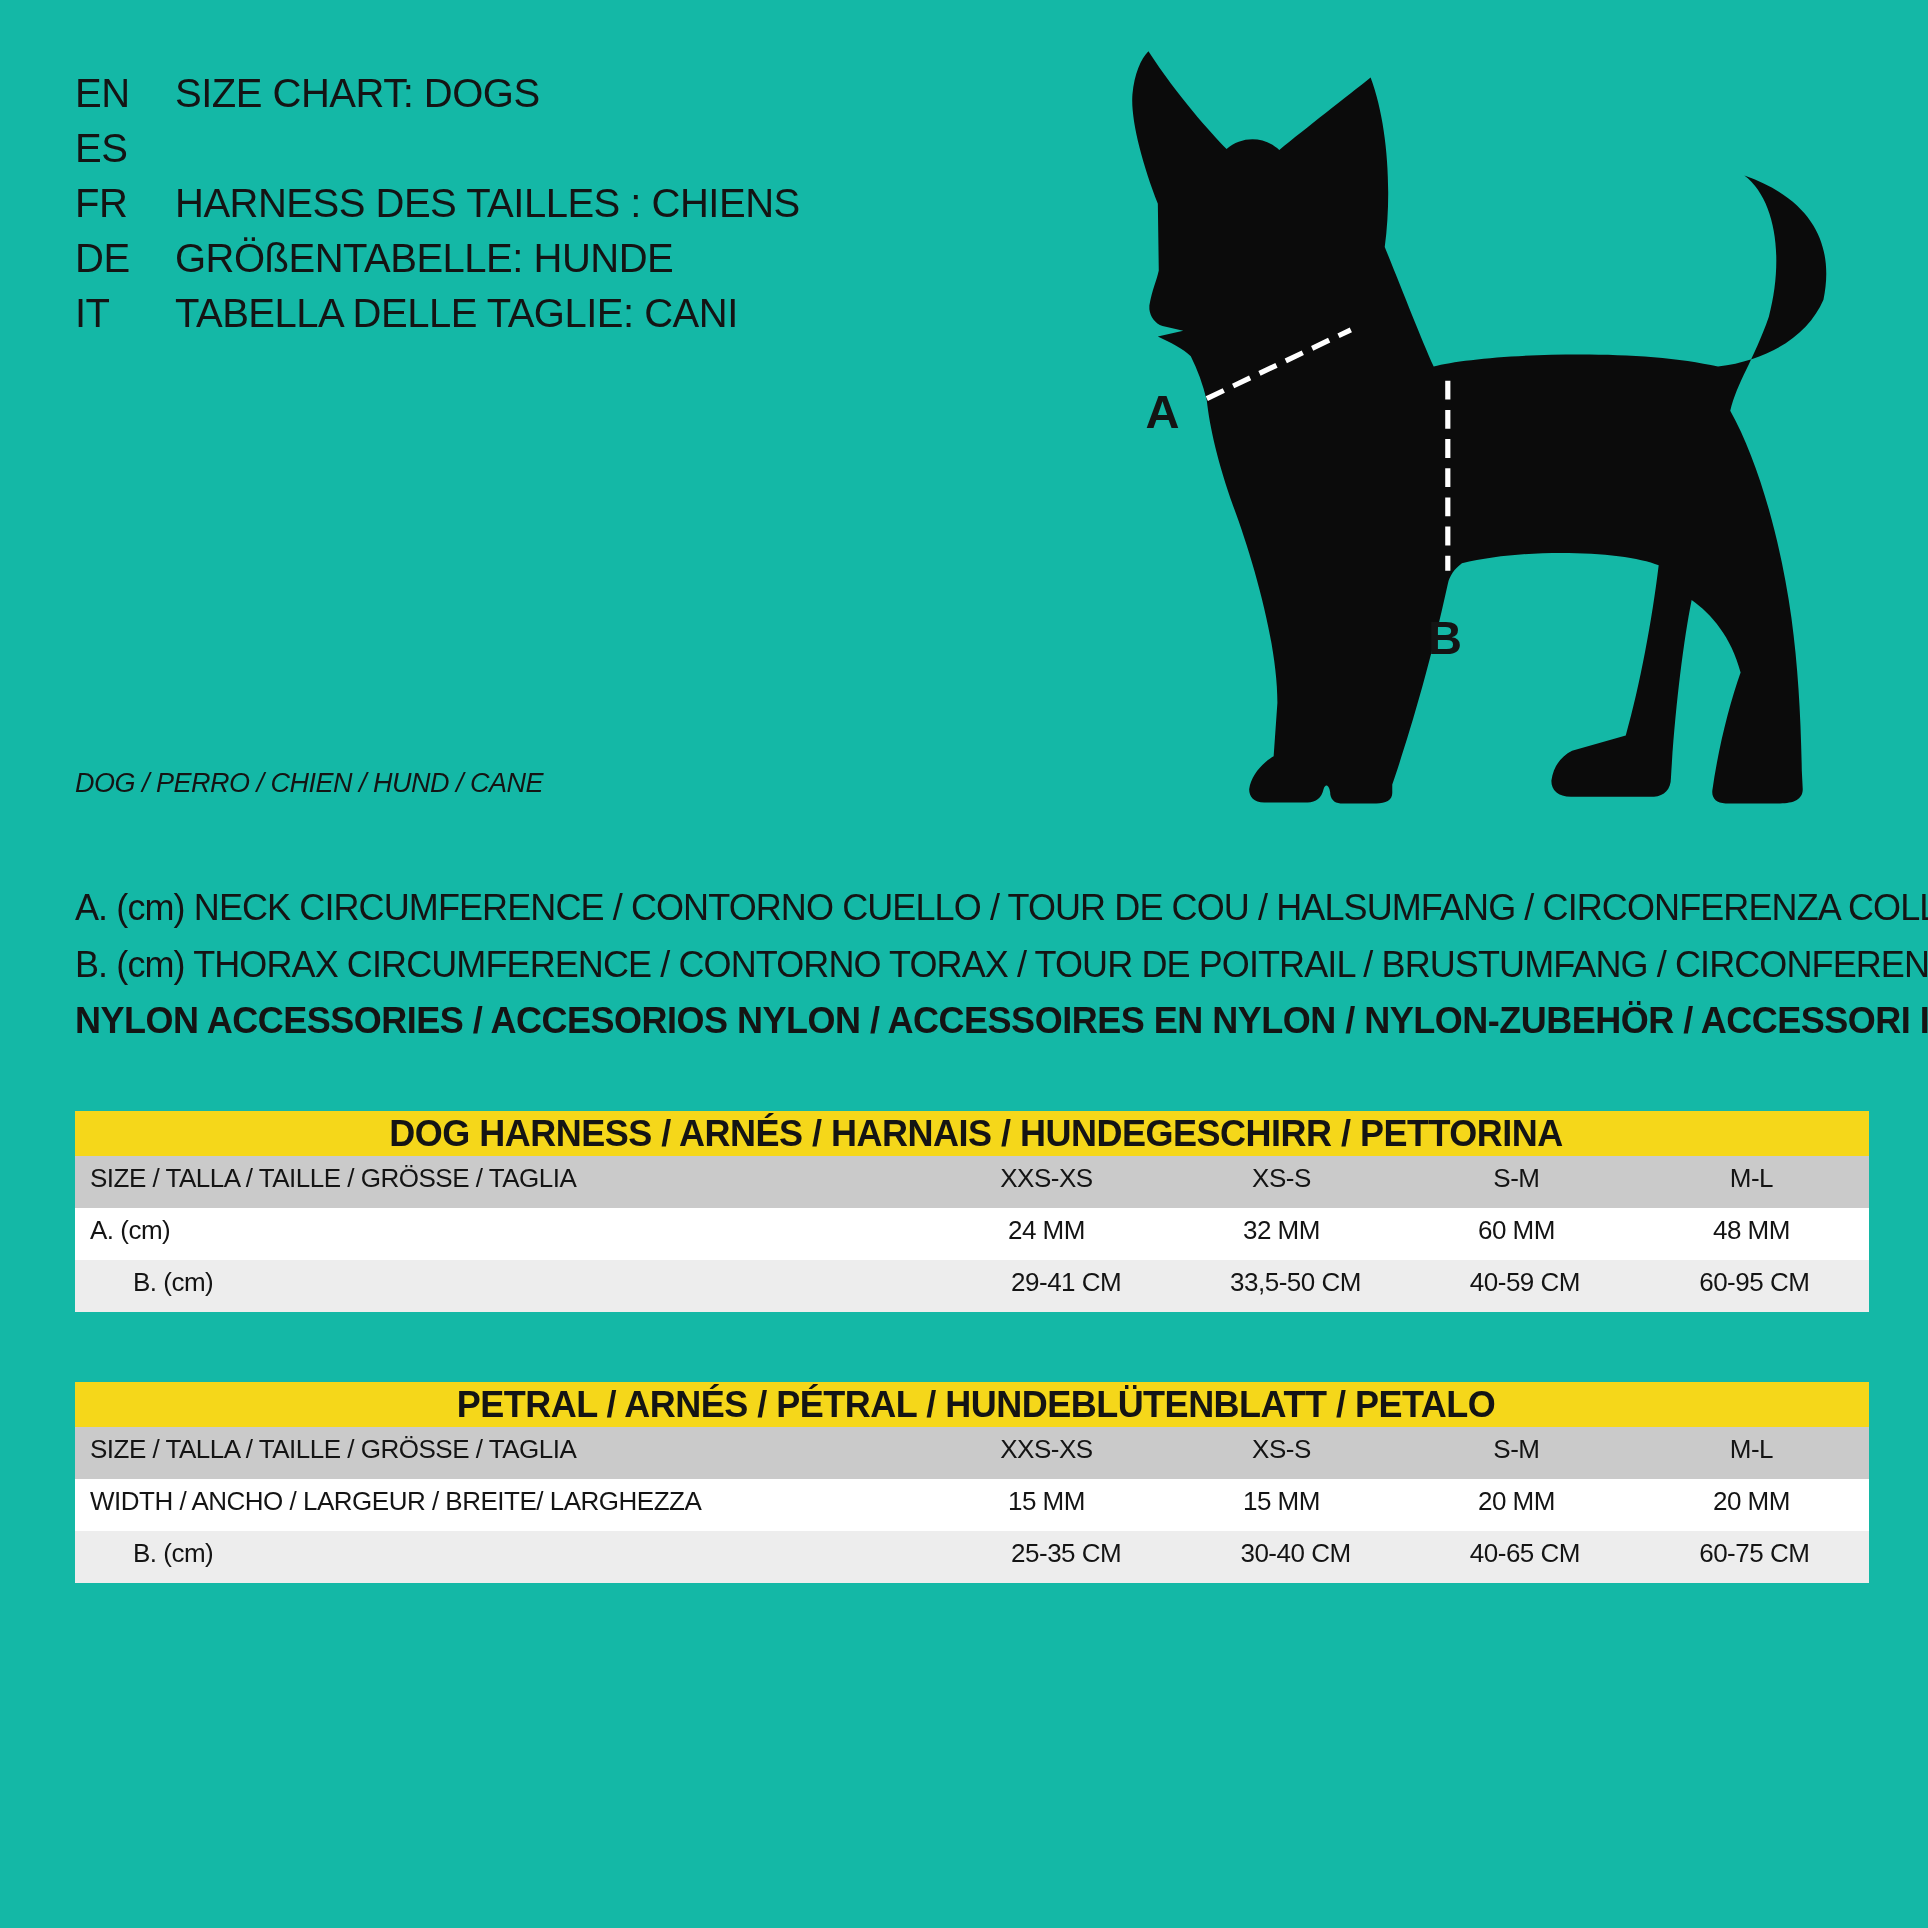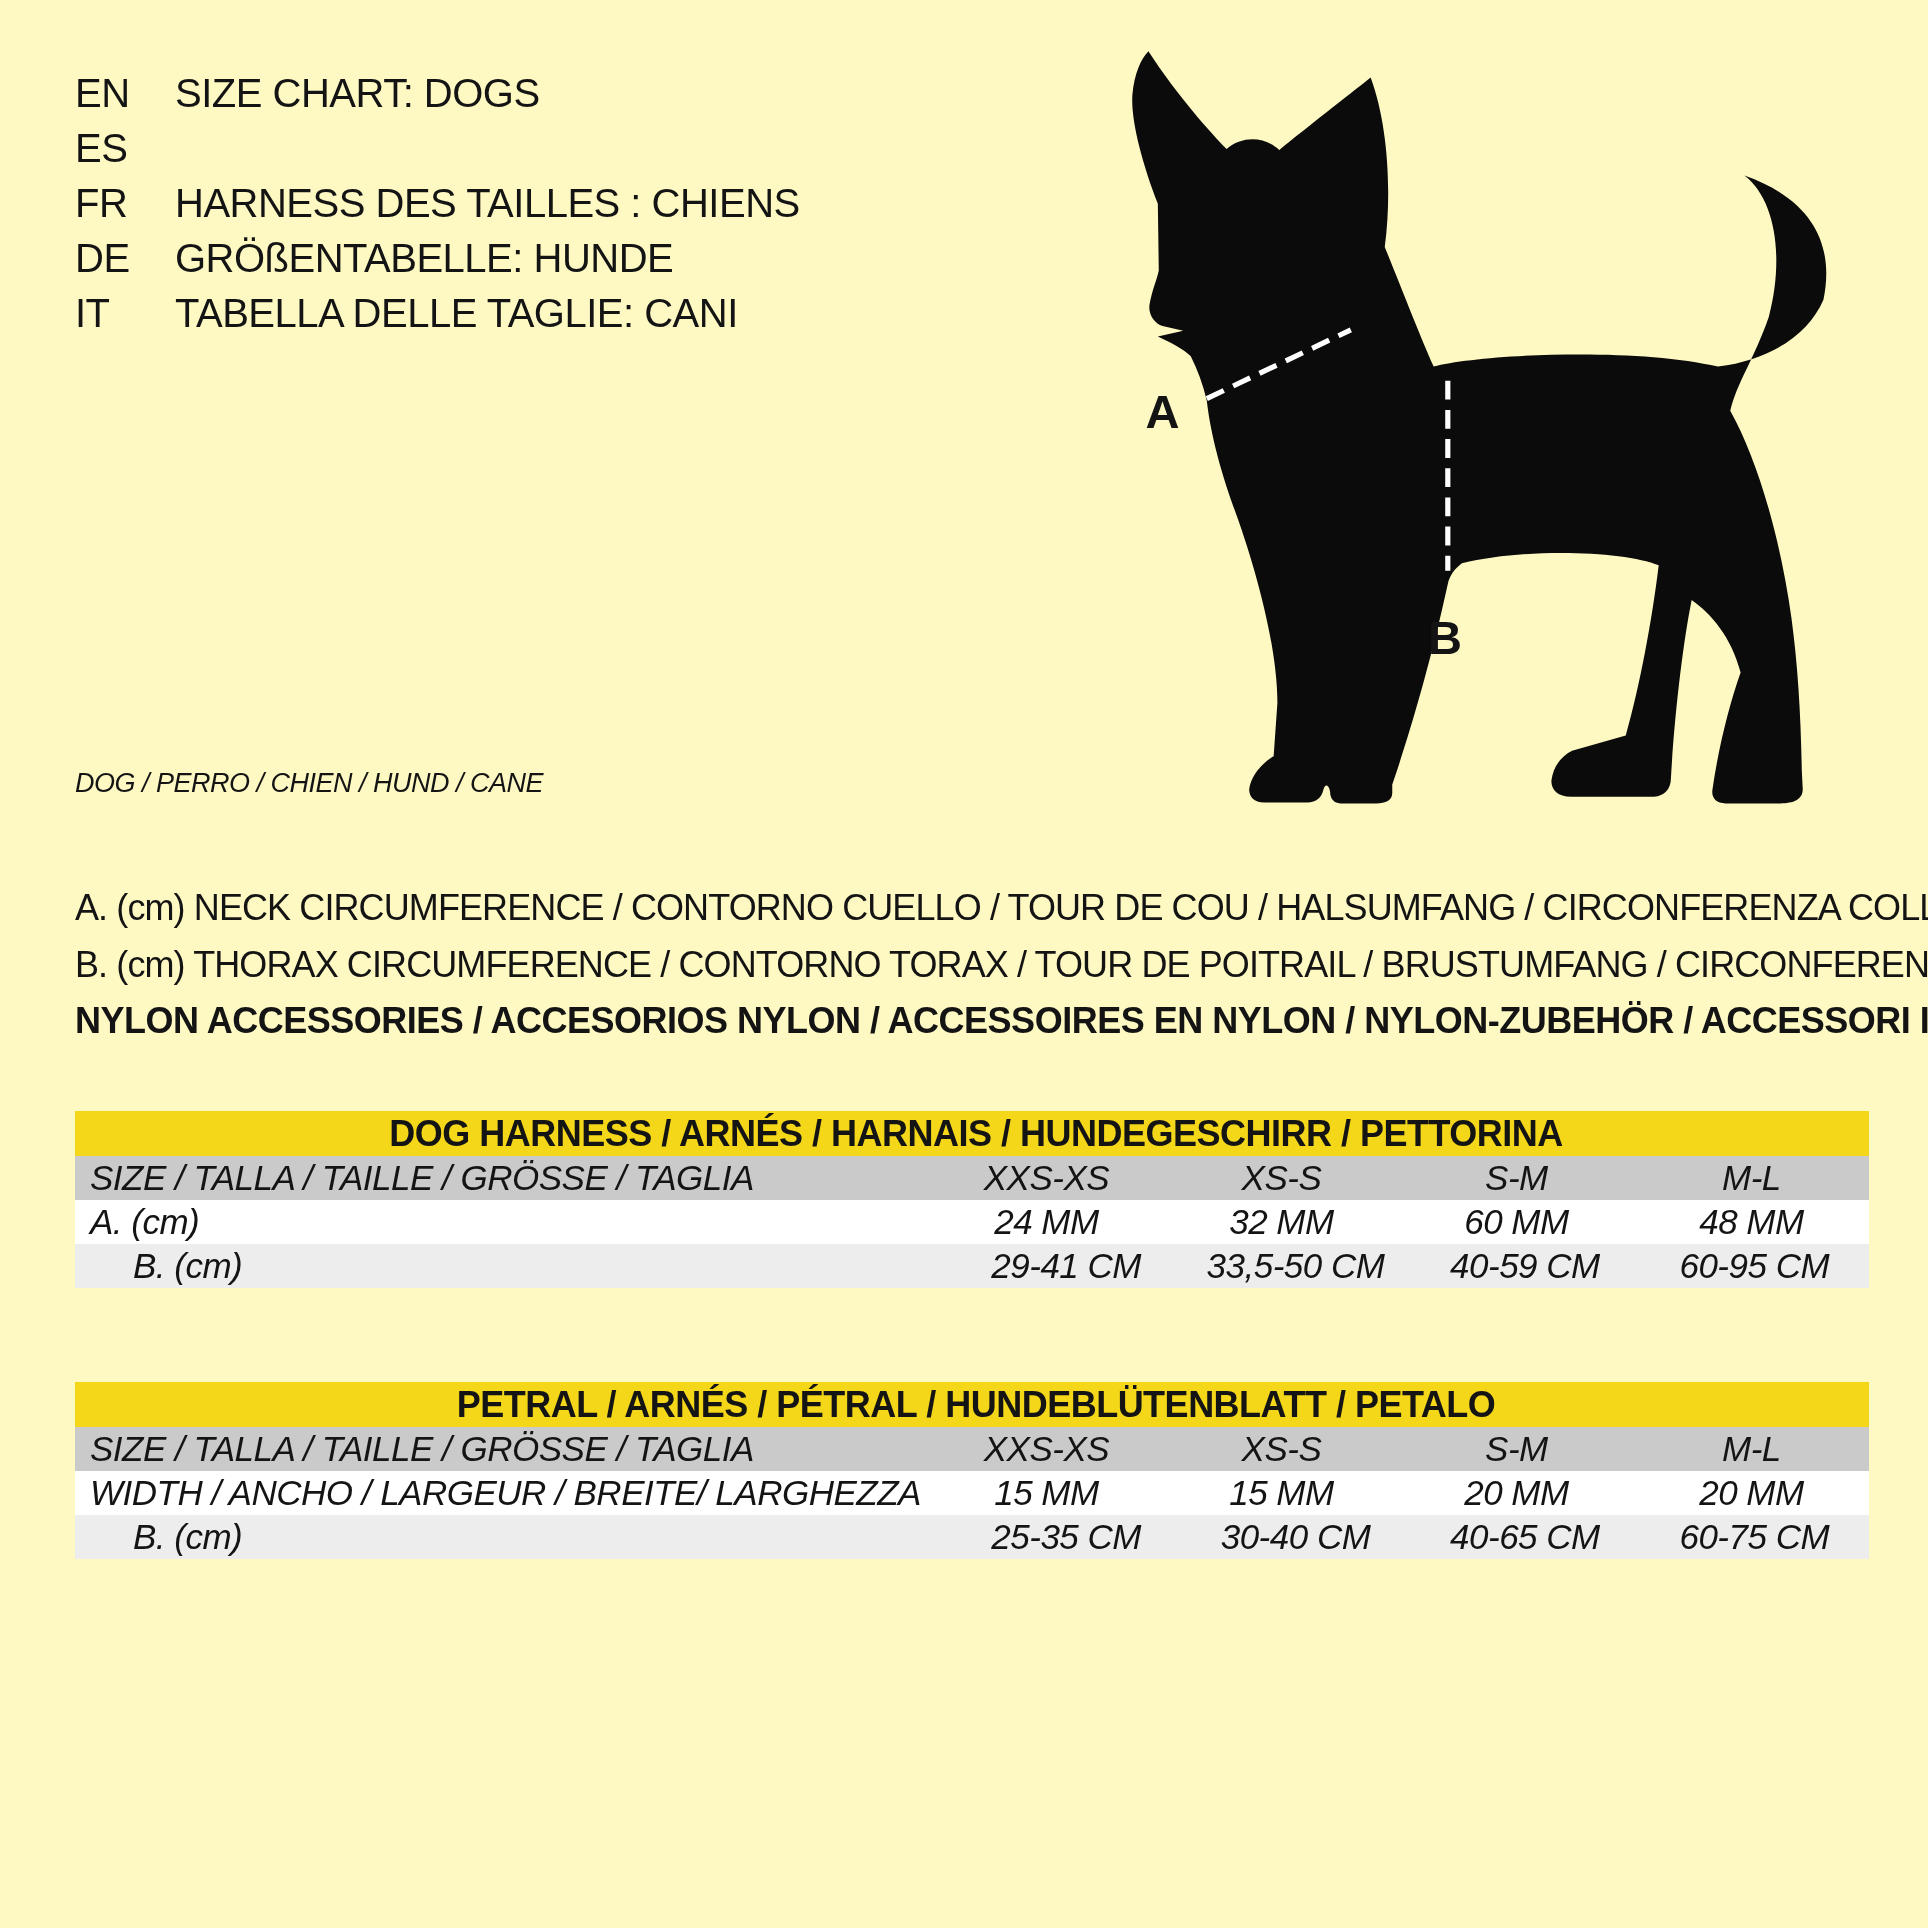--- a/index.html
+++ b/index.html
@@ -5,21 +5,21 @@
   :root{
     --header_yellow:#F5D71A;
     --row_gray:#CACACA;
     --row_light:#EDEDED;
     --ink:#141414;
     --silhouette:#0B0B0B;
   }
   *{margin:0;padding:0;box-sizing:border-box;}
   html,body{background:#ffffff;}
   body{font-family:"Liberation Sans","DejaVu Sans",sans-serif;color:var(--ink);}
-  .page{position:relative;width:1928px;height:1928px;background:#fef9c3;overflow:hidden;}
+  .page{position:relative;width:1928px;height:1928px;background:#14b8a6;overflow:hidden;}
 
   
   .langs{position:absolute;left:75px;top:66px;}
   .lang-row{display:grid;grid-template-columns:100px auto;height:55px;line-height:55px;
             font-size:40px;letter-spacing:-0.5px;white-space:nowrap;}
 
   
   .dog-wrap{position:absolute;left:1121px;top:38px;width:744px;height:772px;}
   .dog-wrap svg{display:block;width:100%;height:100%;}
 
@@ -32,21 +32,21 @@
   .measure.b{top:942px;}
   .measure.nylon{top:998px;font-weight:700;letter-spacing:-0.5px;}
 
   
   .tbl{position:absolute;left:75px;width:1794px;}
   .tbl.harness{top:1111px;}
   .tbl.petral{top:1382px;}
   .tbl-header{height:45px;line-height:45px;background:var(--header_yellow);
               text-align:center;font-weight:700;font-size:36px;letter-spacing:-0.5px;white-space:nowrap;padding-left:8px;}
   .tbl-row{display:grid;grid-template-columns:47.6% 13.1% 13.1% 13.1% 13.1%;
-           height:44px;line-height:44px;font-size:35px;letter-spacing:-0.5px;font-style:italic;}
+           height:52px;line-height:44px;font-size:26px;letter-spacing:-0.5px;}
   .tbl-row .lbl{text-align:left;padding-left:15px;white-space:nowrap;}
   .tbl-row .val{text-align:center;white-space:nowrap;}
   .row-size{background:var(--row_gray);}
   .row-a{background:#ffffff;}
   .row-b{background:var(--row_light);padding-left:43px;}
 </style>
 </head>
 <body>
 
 <div class="page">

